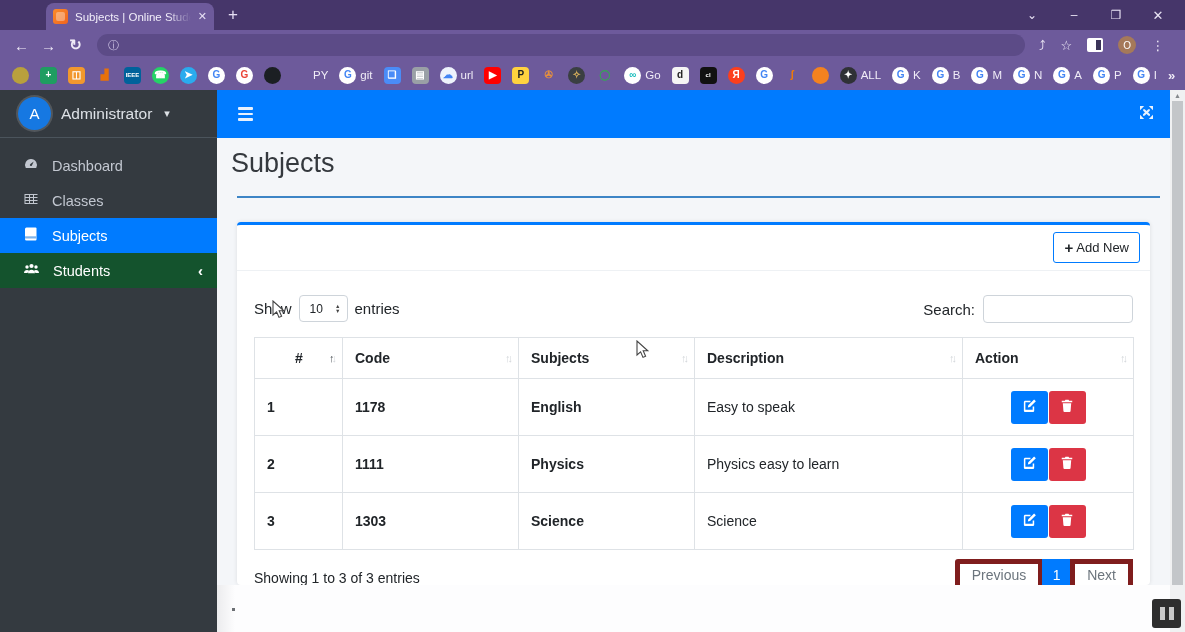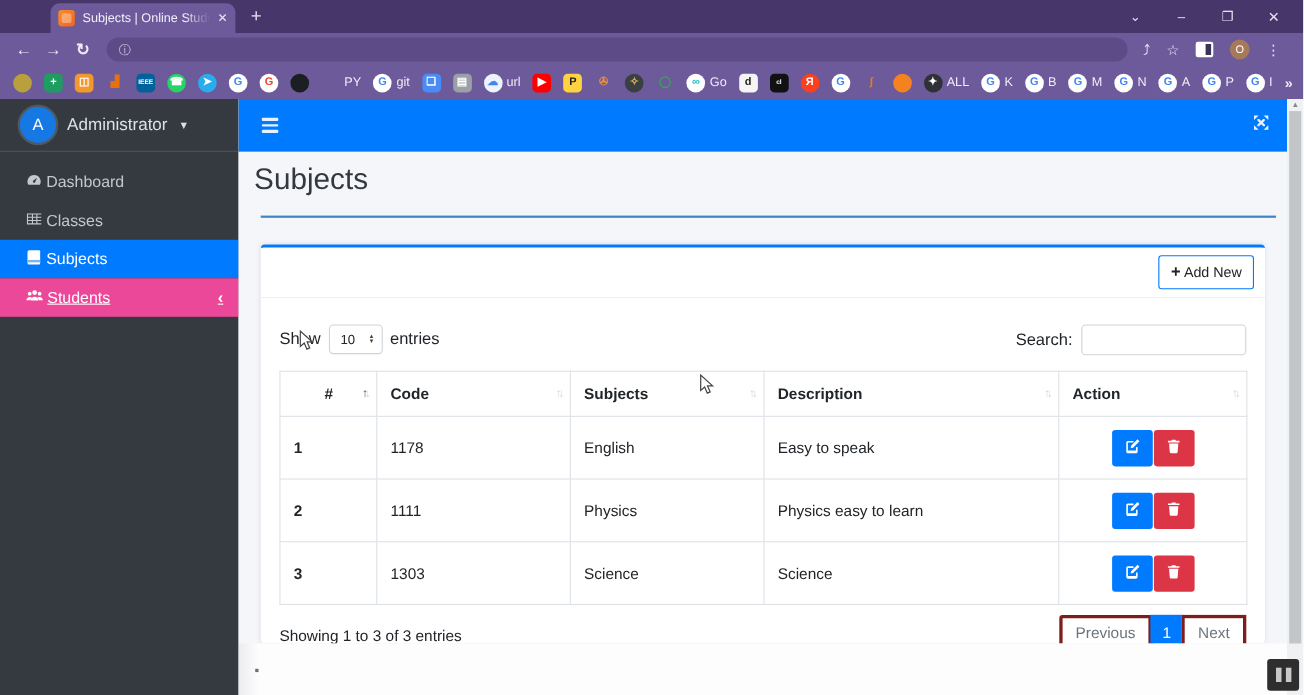--- a/index.html
+++ b/index.html
@@ -49,25 +49,25 @@
 
   .sidebar { position:absolute; left:0; top:0; width:217px; height:100%; background:#343a40; }
   .user-panel { height:48px; display:flex; align-items:center; gap:10px; padding-left:18px;
                 border-bottom:1px solid #4b545c; }
   .user-avatar { width:33px; height:33px; border-radius:50%; background:#1678e2; color:#fff;
                  display:flex; align-items:center; justify-content:center; font-size:15px;
                  box-shadow:0 0 0 2px rgba(255,255,255,.15); }
   .user-name { color:#dde1e6; font-size:15.5px; }
   .user-caret { color:#dde1e6; font-size:11px; margin-left:2px; }
   .snav { padding-top:10px; }
-  .snav-item { height:35px; display:flex; align-items:center; gap:3px; padding:0 14px 0 23px;
+  .snav-item { height:35px; display:flex; align-items:center; gap:13px; padding:0 14px 0 23px;
                color:#c2c7d0; font-size:14.5px; }
   .snav-item svg { flex:none; }
   .snav-item.active { background:#007bff; color:#fff; }
-  .snav-item.hovered { background:#ec4899; color:#fff;text-decoration:underline; }
+  .snav-item.hovered { background:#14532d; color:#fff; }
   .snav-chev { margin-left:auto; font-size:15px; font-weight:bold; line-height:1; }
 
   .mainarea { position:absolute; left:217px; top:0; right:15px; bottom:0; background:#f4f6f9; }
   .topnav { height:48px; background:#007bff; display:flex; align-items:center; }
   .hamburger { margin-left:21px; display:flex; flex-direction:column; gap:3px; }
   .hamburger i { display:block; width:15px; height:2.4px; background:#e8f1fd; border-radius:1px; }
   .fullscreen { margin-left:auto; margin-right:15px; }
 
   .content { position:absolute; top:48px; left:0; right:0; height:447px; background:#f4f6f9; overflow:hidden; }
   .page-title { position:absolute; left:14px; top:10px; font-size:27px; font-weight:400; color:#35393e; }
@@ -92,35 +92,35 @@
   .search-input { width:150px; height:28px; border:1px solid #ced4da; border-radius:4px; padding:0 8px;
                   font-size:13px; font-family:inherit; }
 
   table.dt { position:absolute; left:17px; top:112px; width:879px; border-collapse:collapse; table-layout:fixed; }
   table.dt th, table.dt td { border:1px solid #dee2e6; font-size:14px; color:#212529; }
   table.dt thead th { height:41px; text-align:left; padding:0 8px 0 12px; border-top:1px solid #dee2e6; }
   .th-inner { display:flex; align-items:center; }
   .sort { margin-left:auto; letter-spacing:-3px; color:#d3d7db; font-size:11px; font-weight:normal; }
   .sort .on { color:#4c5257; }
   table.dt tbody td { height:57px; padding:0 12px; vertical-align:middle; }
-  td.b { font-weight:normal; }
+  td.b { font-weight:bold; }
   .col-num { width:88px; } .col-code { width:176px; } .col-sub { width:176px; }
   .col-desc { width:268px; } .col-act { width:171px; }
   td.num-cell { padding-left:40px; font-weight:bold; }
   th.num-th .th-inner { padding-left:28px; }
   .actions { display:flex; justify-content:center; gap:1px; }
   .btn-edit, .btn-del { width:37px; height:33px; border:none; display:flex; align-items:center;
                         justify-content:center; border-radius:3px; }
   .btn-edit { background:#007bff; }
   .btn-del { background:#dc3545; }
 
   .dt-info { position:absolute; left:17px; top:345px; font-size:14px; color:#212529; }
   .pagination { position:absolute; right:17px; top:334px; display:flex; }
   .page-item { height:31px; display:flex; align-items:center; justify-content:center; background:#fff;
-               border:3px solid #7f1d1d; color:#6c757d; font-size:14px; margin-left:-1px; padding:0 12px; }
+               border:5px solid #7f1d1d; color:#6c757d; font-size:14px; margin-left:-1px; padding:0 12px; }
   .page-item.first { border-radius:3px 0 0 3px; margin-left:0; }
   .page-item.active { background:#007bff; border-color:#007bff; color:#fff; width:29px; padding:0; }
 
   .white-band { position:absolute; left:0; right:0; top:495px; height:47px;
                 background:linear-gradient(90deg,#ececee 0px,#fdfdfe 18px); }
   .stray-dot { position:absolute; left:15px; top:23px; width:3px; height:3px; background:#6b6f73; }
 
   .scrollbar { position:absolute; right:0; top:0; width:15px; height:100%; background:#f0f1f2; }
   .scroll-up { position:absolute; top:2px; left:0; width:15px; text-align:center; color:#85898d; font-size:7px; }
   .scroll-thumb { position:absolute; top:11px; left:2px; width:11px; height:484px; background:#c3c6c9; }

